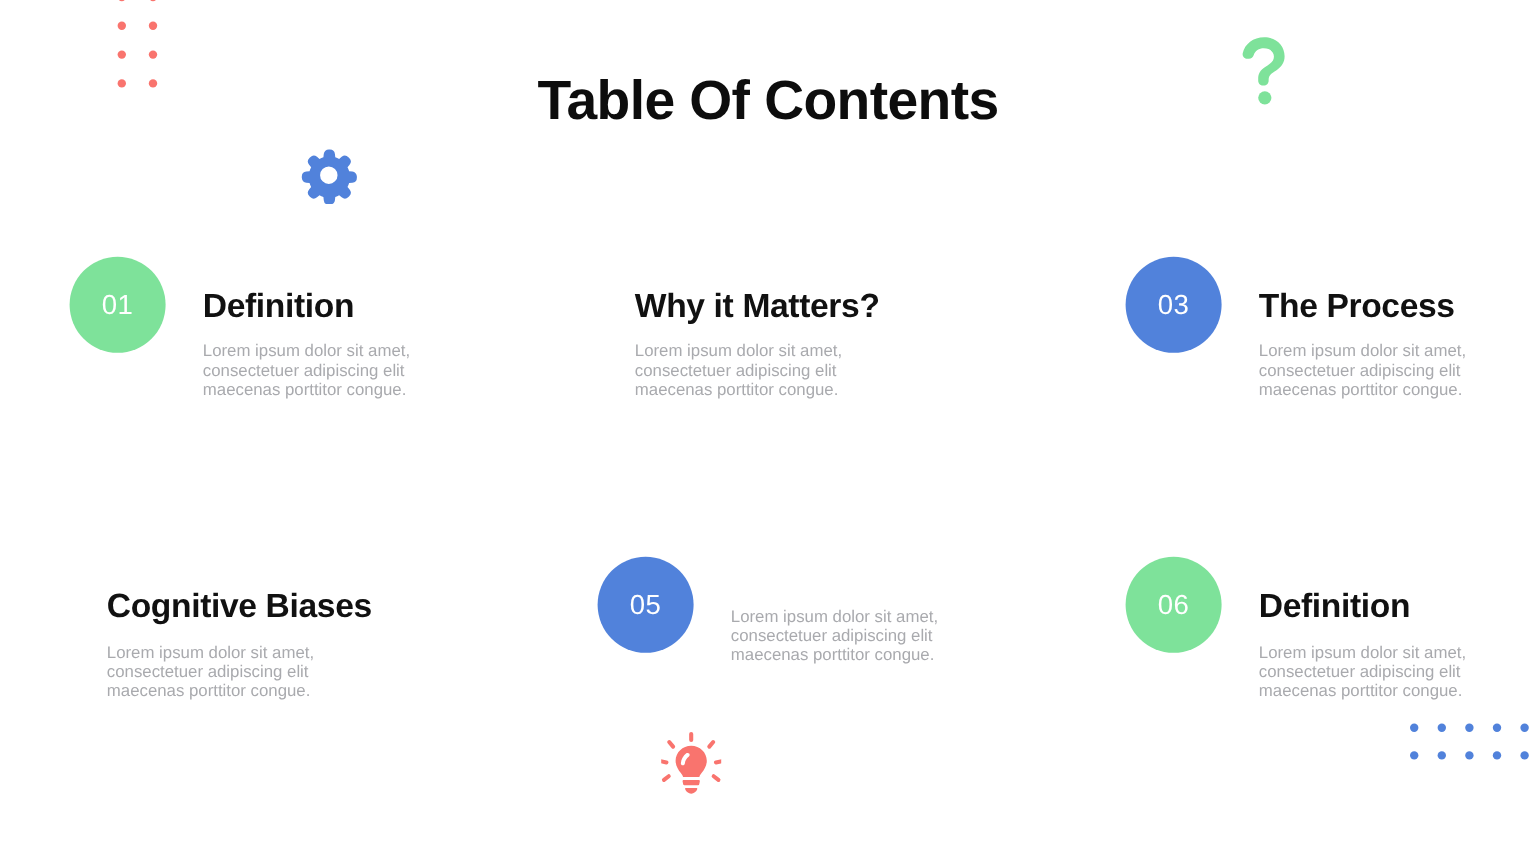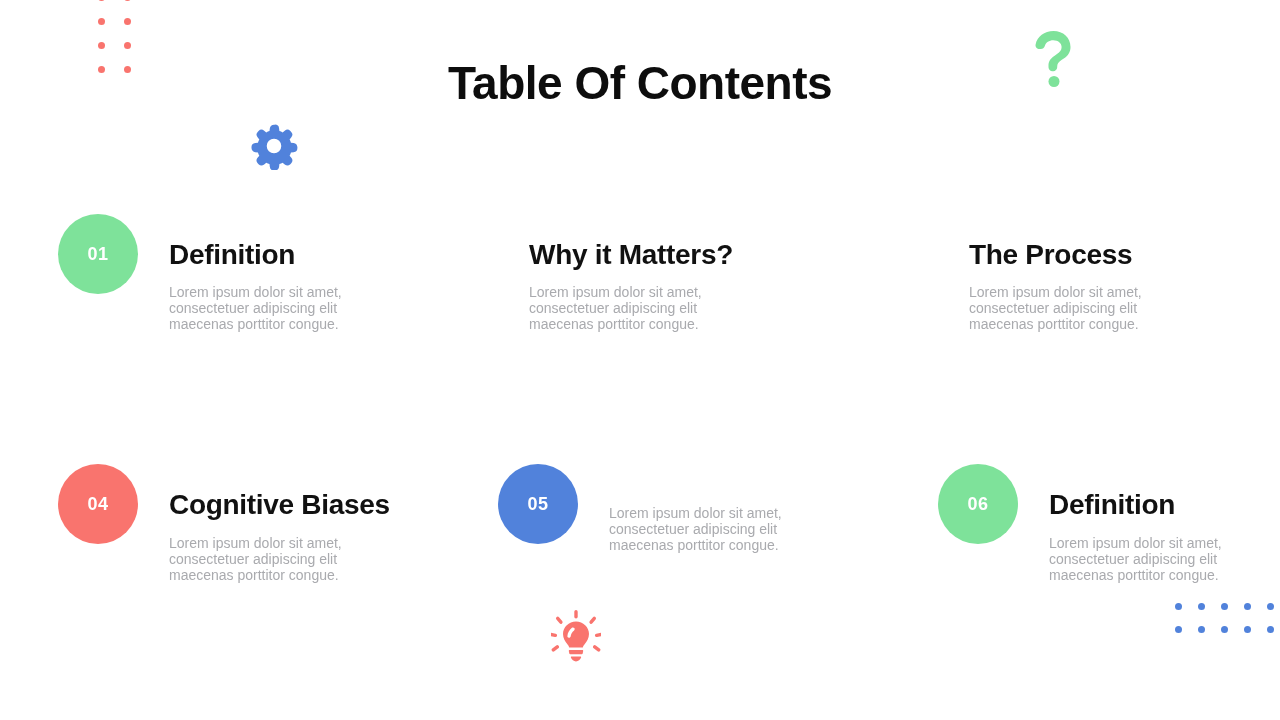--- a/index.html
+++ b/index.html
@@ -62,22 +62,22 @@
 
   .badge {
     flex: 0 0 auto;
     width: 80px;
     height: 80px;
     border-radius: 50%;
     display: flex;
     align-items: center;
     justify-content: center;
     color: #ffffff;
-    font-size: 18px;
-    font-weight: 700;
+    font-size: 23px;
+    font-weight: 400;
     letter-spacing: 0.5px;
   }
   .badge.green  { background: #7ee29a; }
   .badge.coral  { background: #f9746e; }
   .badge.blue   { background: #5182db; }
 
   .item-text {
     margin-left: 31px;
     padding-top: 26px;
   }
@@ -187,32 +187,32 @@
       </div>
 
       <div class="item">
         <div class="item-text">
           <div class="item-title">Why it Matters?</div>
           <div class="item-desc">Lorem ipsum dolor sit amet, consectetuer adipiscing elit maecenas porttitor congue.</div>
         </div>
       </div>
 
       <div class="item col-3">
+        <div class="badge blue">03</div>
         <div class="item-text">
           <div class="item-title">The Process</div>
           <div class="item-desc">Lorem ipsum dolor sit amet, consectetuer adipiscing elit maecenas porttitor congue.</div>
         </div>
       </div>
 
     </div>
 
     <div class="row row-2">
 
       <div class="item">
-        <div class="badge coral">04</div>
         <div class="item-text">
           <div class="item-title">Cognitive Biases</div>
           <div class="item-desc">Lorem ipsum dolor sit amet, consectetuer adipiscing elit maecenas porttitor congue.</div>
         </div>
       </div>
 
       <div class="item">
         <div class="badge blue">05</div>
         <div class="item-text">
           <div class="item-desc">Lorem ipsum dolor sit amet, consectetuer adipiscing elit maecenas porttitor congue.</div>

